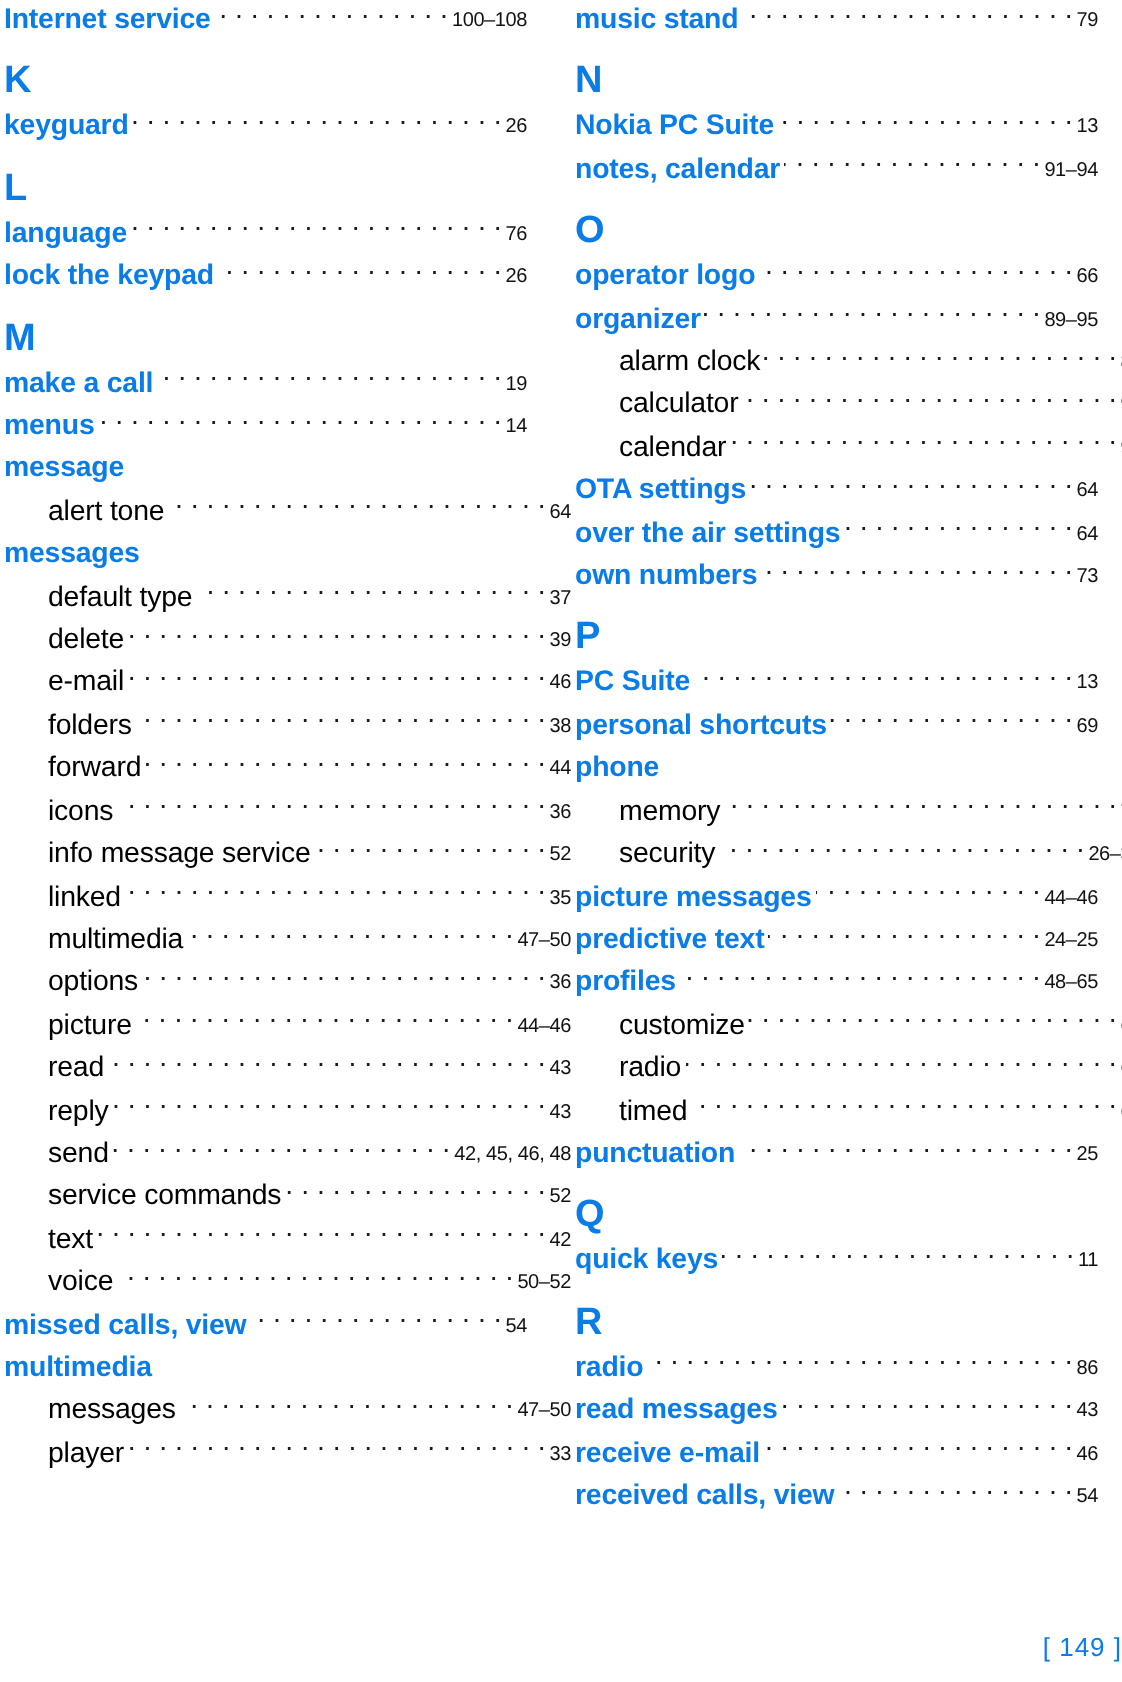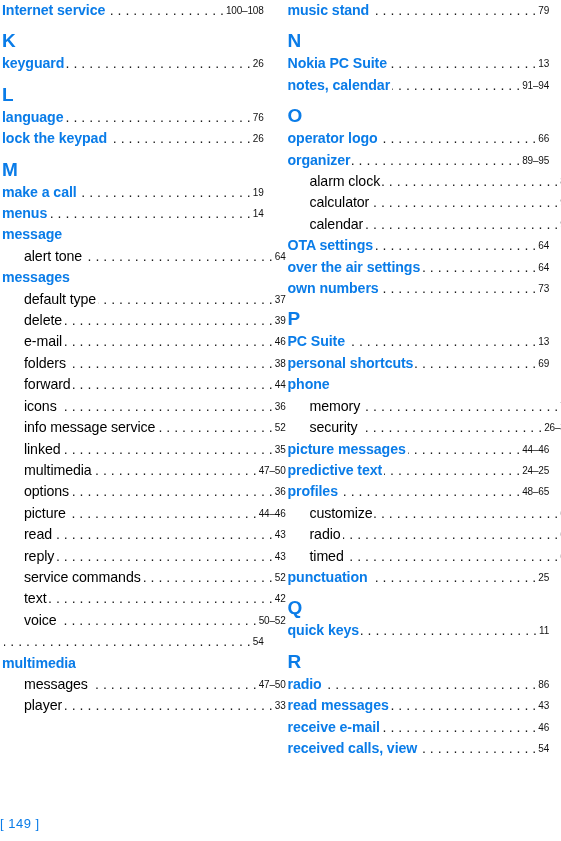--- a/index.html
+++ b/index.html
@@ -52,21 +52,21 @@
     color: #0a7ce8;
     line-height: 1;
     margin-top: 10px;
     margin-bottom: 3px;
     letter-spacing: 0px;
   }
 
   
   .entry {
     display: flex;
-    align-items: flex-end;
+    align-items: flex-start;
     width: 100%;
     line-height: 21.4px;
     white-space: nowrap;
     overflow: hidden;
   }
   .entry .term {
     font-size: 14.2px;
     font-weight: bold;
     color: #0a7ce8;
     flex: 0 0 auto;
@@ -107,21 +107,21 @@
     letter-spacing: -0.2px;
   }
   
   .entry.group .leader::before { content: ""; }
 
   .footer {
     position: absolute;
     left: 0;
     bottom: 10px;
     width: 561px;
-    text-align: left;
+    text-align: right;
     font-size: 13px;
     color: #0a7ce8;
     font-weight: normal;
     letter-spacing: 0.5px;
   }
 </style>
 </head>
 <body>
 
 <div class="page">
@@ -232,35 +232,41 @@
           <span class="term">read</span>
           <span class="leader"></span>
           <span class="pages">43</span>
         </div>
         <div class="entry sub">
           <span class="term">reply</span>
           <span class="leader"></span>
           <span class="pages">43</span>
         </div>
         <div class="entry sub">
+          <span class="term">send</span>
+          <span class="leader"></span>
+          <span class="pages">42, 45, 46, 48</span>
+        </div>
+        <div class="entry sub">
           <span class="term">service commands</span>
           <span class="leader"></span>
           <span class="pages">52</span>
         </div>
         <div class="entry sub">
           <span class="term">text</span>
           <span class="leader"></span>
           <span class="pages">42</span>
         </div>
         <div class="entry sub">
           <span class="term">voice</span>
           <span class="leader"></span>
           <span class="pages">50–52</span>
         </div>
         <div class="entry">
+          <span class="term">missed calls, view</span>
           <span class="leader"></span>
           <span class="pages">54</span>
         </div>
         <div class="entry group">
           <span class="term">multimedia</span>
           <span class="leader"></span>
         </div>
         <div class="entry sub">
           <span class="term">messages</span>
           <span class="leader"></span>

